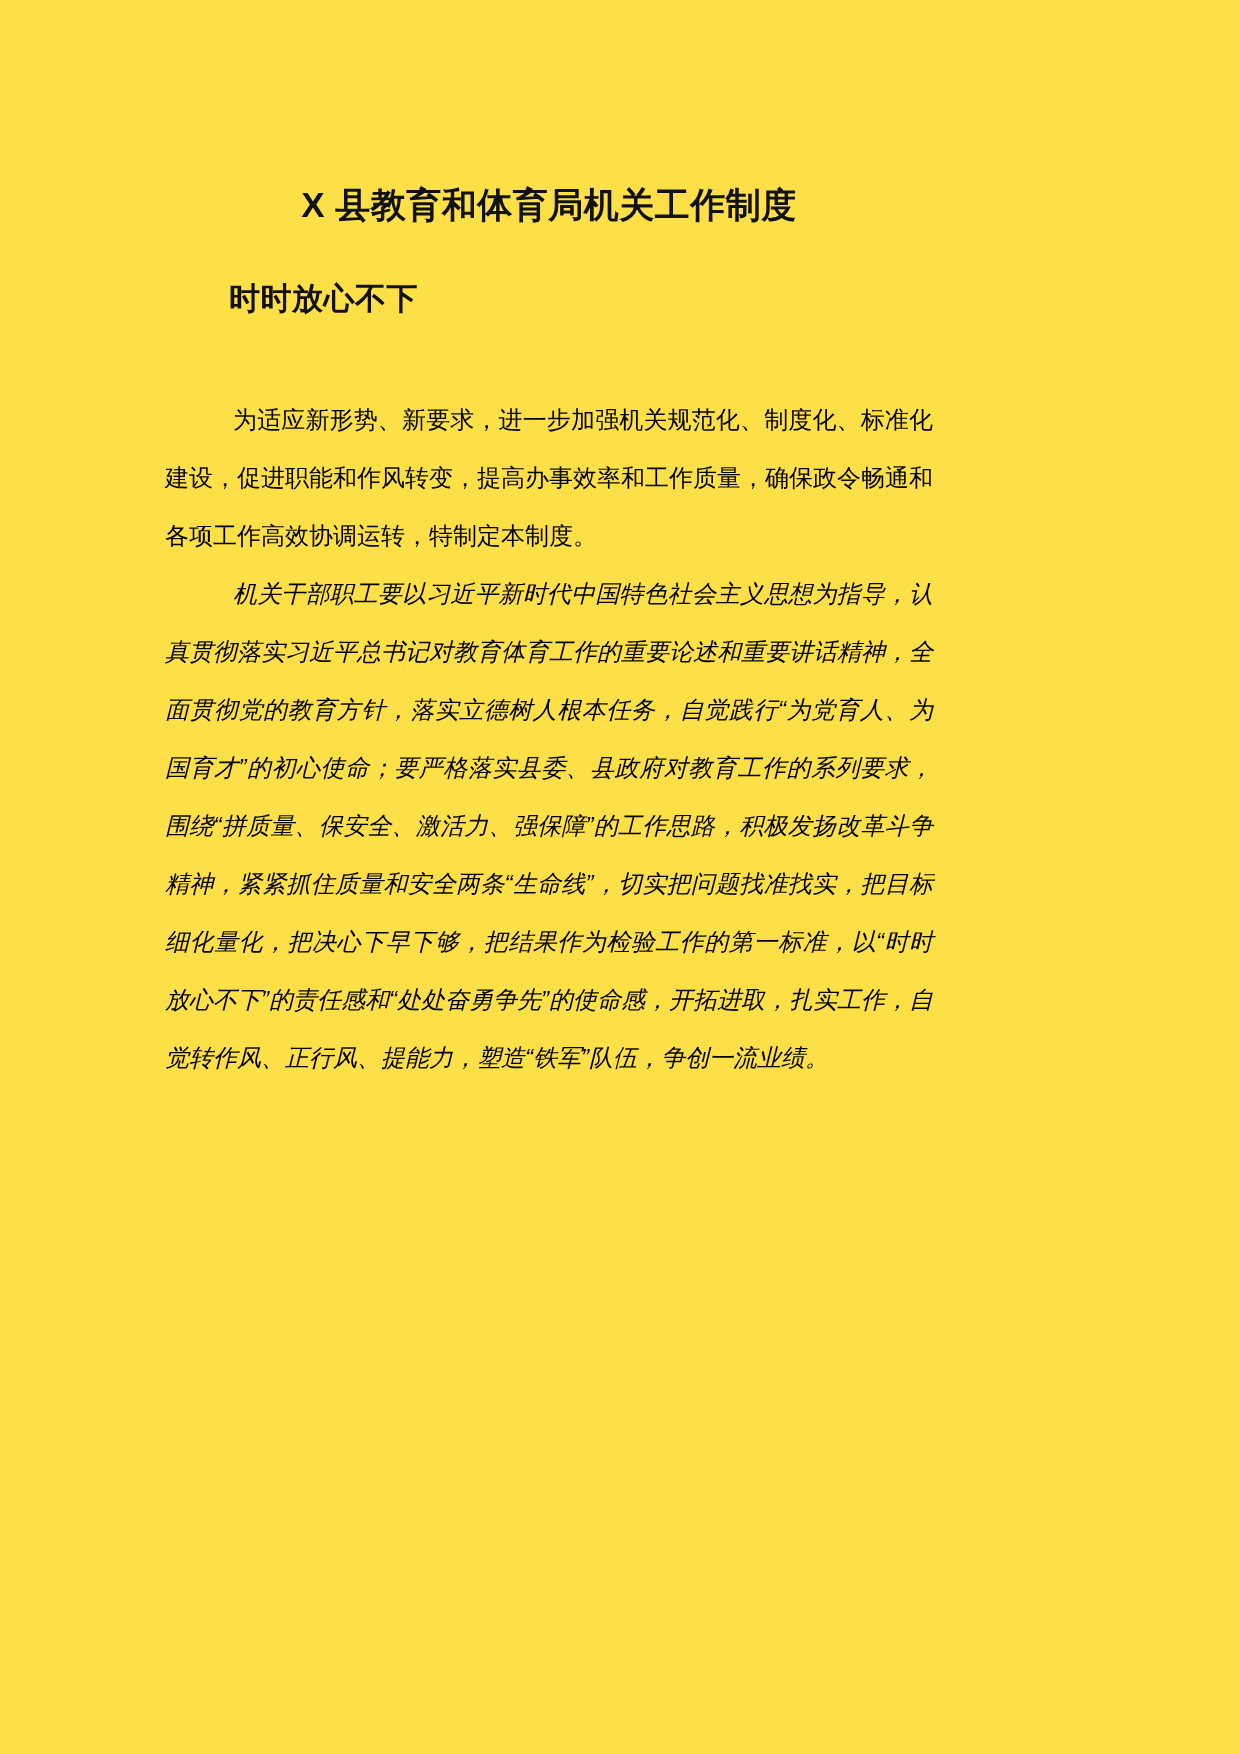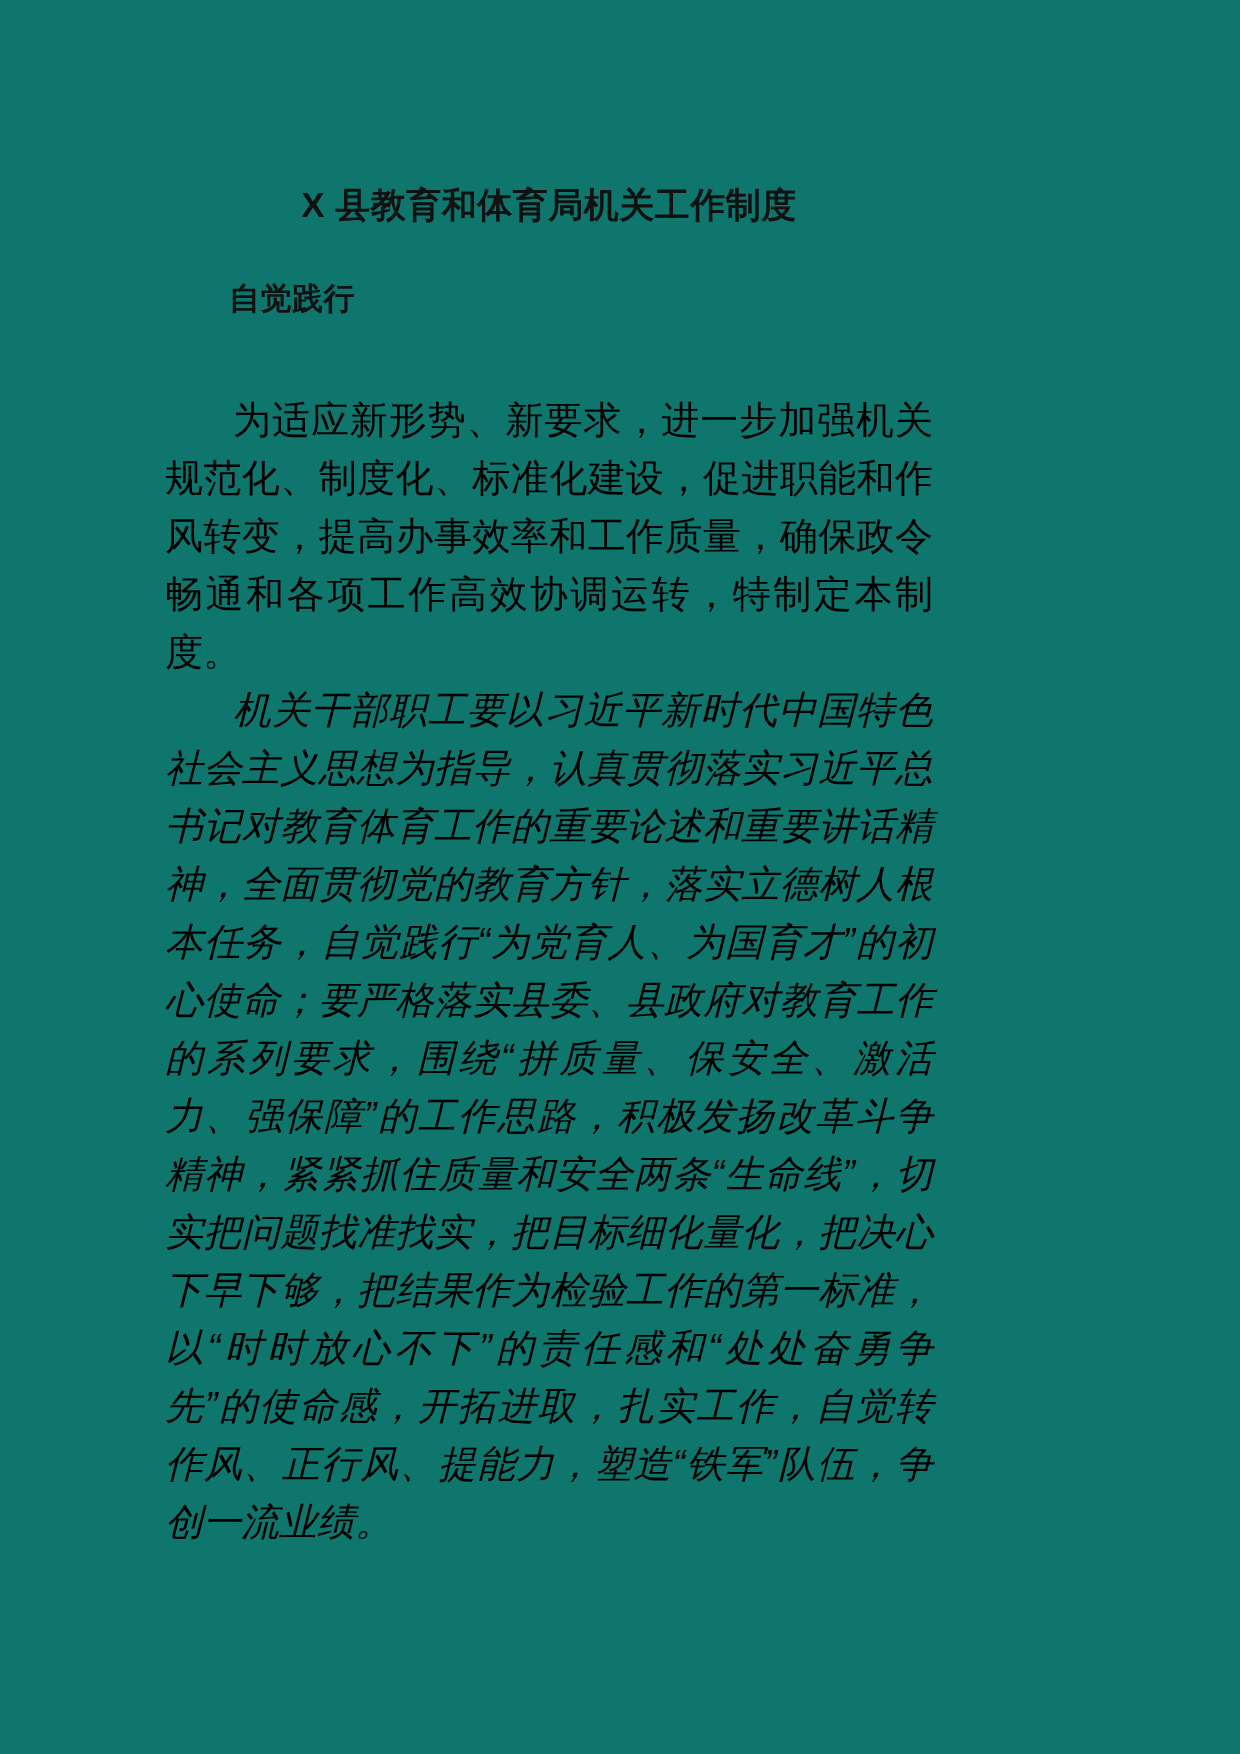--- a/index.html
+++ b/index.html
@@ -14,21 +14,21 @@
     font-family: "Liberation Sans", "DejaVu Sans", sans-serif;
     color: #000000;
     overflow: hidden;
   }
   .page {
     position: absolute;
     left: 0;
     top: 0;
     width: 1240px;
     height: 1754px;
-    background: #0f766e;
+    background: #fde047;
   }
   .content {
     position: absolute;
     left: 165px;
     top: 0;
     width: 768px;
   }
   .doc-title {
     font-size: 35px;
     font-weight: bold;
@@ -46,21 +46,21 @@
     padding-top: 53px;
     padding-left: 64px;
     line-height: 1.25;
     letter-spacing: 0.5px;
     color: #111111;
   }
   .body-block {
     padding-top: 72px;
   }
   .para {
-    font-size: 38px;
+    font-size: 24px;
     line-height: 58px;
     text-align: justify;
     text-justify: inter-ideograph;
     text-indent: 68px;
     margin: 0;
     color: #000000;
     letter-spacing: 0px;
   }
   .para + .para {
     margin-top: 0px;
@@ -68,21 +68,21 @@
   }
 </style>
 </head>
 <body>
 
 <div class="page">
   <div class="content">
 
     <h1 class="doc-title">X 县教育和体育局机关工作制度</h1>
 
-    <h2 class="section-heading">自觉践行</h2>
+    <h2 class="section-heading">时时放心不下</h2>
 
     <div class="body-block">
       <p class="para">为适应新形势、新要求，进一步加强机关规范化、制度化、标准化建设，促进职能和作风转变，提高办事效率和工作质量，确保政令畅通和各项工作高效协调运转，特制定本制度。</p>
       <p class="para">机关干部职工要以习近平新时代中国特色社会主义思想为指导，认真贯彻落实习近平总书记对教育体育工作的重要论述和重要讲话精神，全面贯彻党的教育方针，落实立德树人根本任务，自觉践行“为党育人、为国育才”的初心使命；要严格落实县委、县政府对教育工作的系列要求，围绕“拼质量、保安全、激活力、强保障”的工作思路，积极发扬改革斗争精神，紧紧抓住质量和安全两条“生命线”，切实把问题找准找实，把目标细化量化，把决心下早下够，把结果作为检验工作的第一标准，以“时时放心不下”的责任感和“处处奋勇争先”的使命感，开拓进取，扎实工作，自觉转作风、正行风、提能力，塑造“铁军”队伍，争创一流业绩。</p>
     </div>
 
   </div>
 </div>
 
 </body></html>

